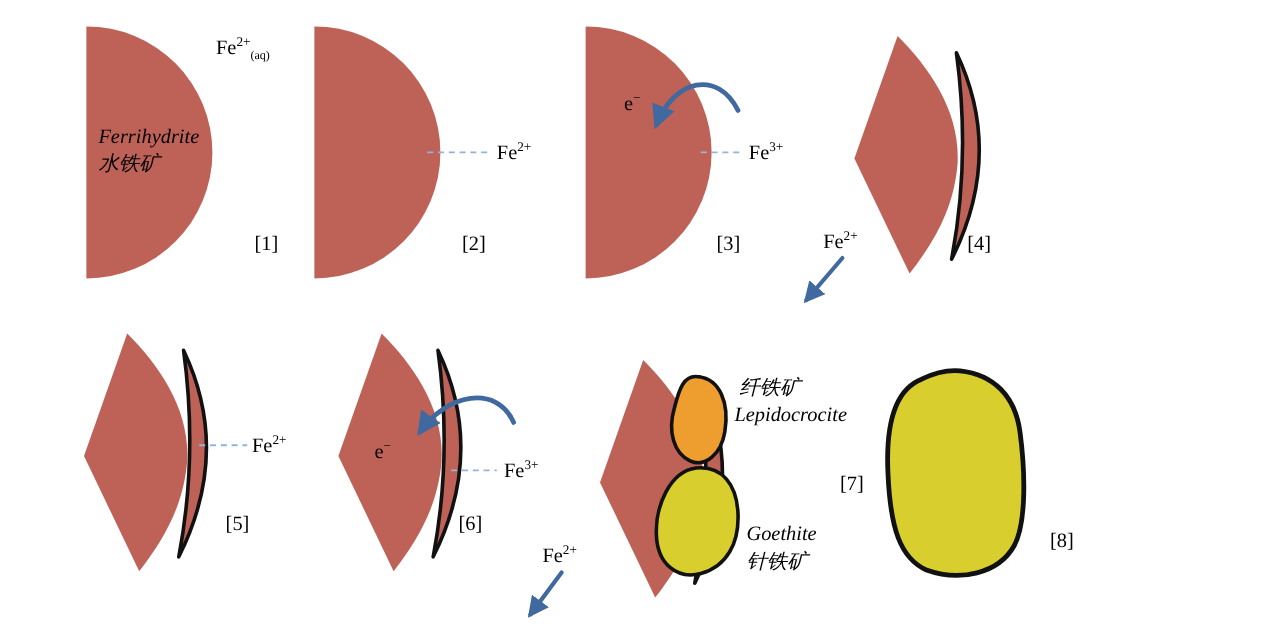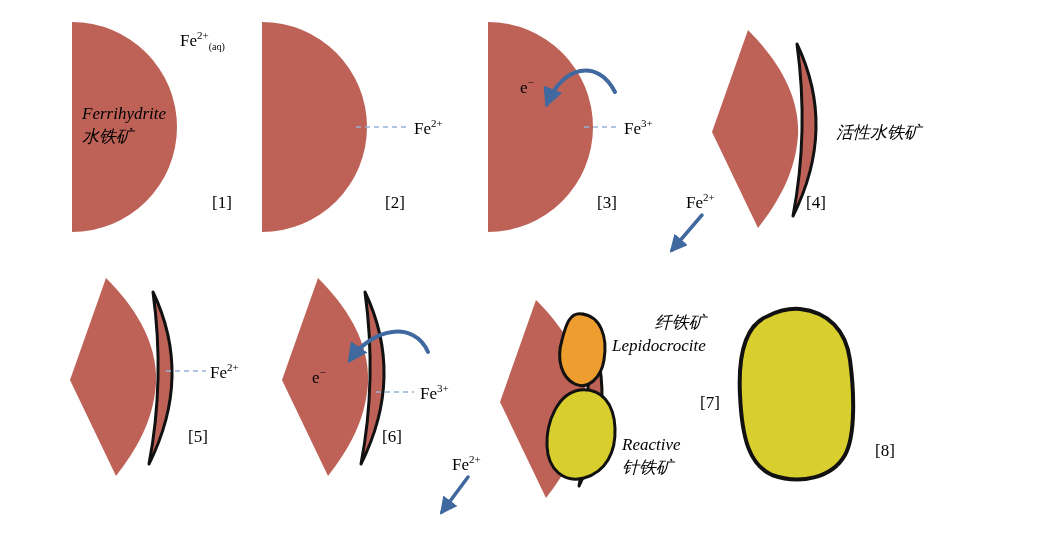--- a/index.html
+++ b/index.html
@@ -15,21 +15,21 @@
     position:absolute;
     font-size:17px;
     color:#000;
     white-space:nowrap;
     line-height:1.35;
   }
   .lbl sup{font-size:11px;}
   .lbl sub{font-size:10px;}
   .block{display:block;font-style:italic;}
   .indent{padding-left:16px;}
-  .small-indent{padding-left:4px;text-align:right;}
+  .small-indent{padding-left:4px;}
 </style>
 </head>
 <body>
 
 <div id="figure">
 
   <svg id="shapes" width="1059" height="534" viewBox="0 0 1059 534">
     <defs>
       <path id="halfmoon" d="M0,0 A105,105 0 0 1 0,210 Z"></path>
       <path id="facet" d="M36,0 L0,102 L46,198 C66,172 83,144 86,106 C88,62 62,26 36,0 Z"></path>
@@ -87,21 +87,20 @@
 
   <div class="lbl" style="left:520px;top:75px">
     <span>e</span><sup>−</sup>
   </div>
   <div class="lbl" style="left:624px;top:116px">
     <span>Fe</span><sup>3+</sup>
   </div>
   <div class="lbl" style="left:597px;top:192px">[3]</div>
 
   <div class="lbl" style="left:820px;top:122px">
-    <span class="block indent">活性水铁矿</span>
   </div>
   <div class="lbl" style="left:806px;top:192px">[4]</div>
   <div class="lbl" style="left:686px;top:190px">
     <span>Fe</span><sup>2+</sup>
   </div>
 
   <div class="lbl" style="left:210px;top:360px">
     <span>Fe</span><sup>2+</sup>
   </div>
   <div class="lbl" style="left:188px;top:426px">[5]</div>
@@ -113,21 +112,21 @@
     <span>Fe</span><sup>3+</sup>
   </div>
   <div class="lbl" style="left:382px;top:426px">[6]</div>
 
   <div class="lbl" style="left:612px;top:312px">
     <span class="block small-indent">纤铁矿</span>
     <span class="block">Lepidocrocite</span>
   </div>
   <div class="lbl" style="left:700px;top:392px">[7]</div>
   <div class="lbl" style="left:622px;top:434px">
-    <span class="block">Reactive</span>
+    <span class="block">Goethite</span>
     <span class="block">针铁矿</span>
   </div>
   <div class="lbl" style="left:452px;top:452px">
     <span>Fe</span><sup>2+</sup>
   </div>
 
   <div class="lbl" style="left:875px;top:440px">[8]</div>
 
 </div>
 

